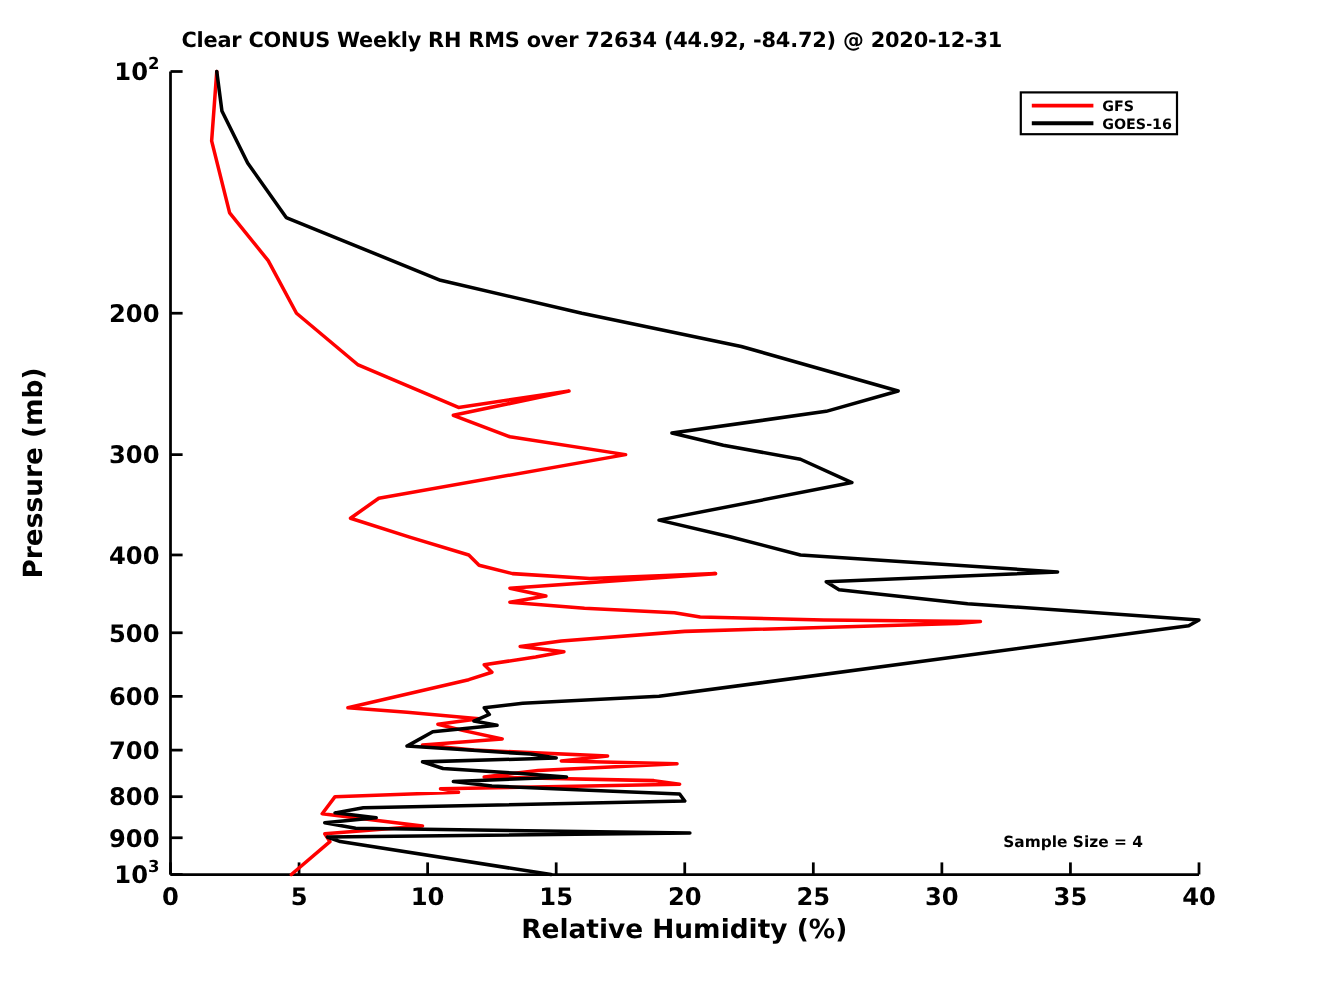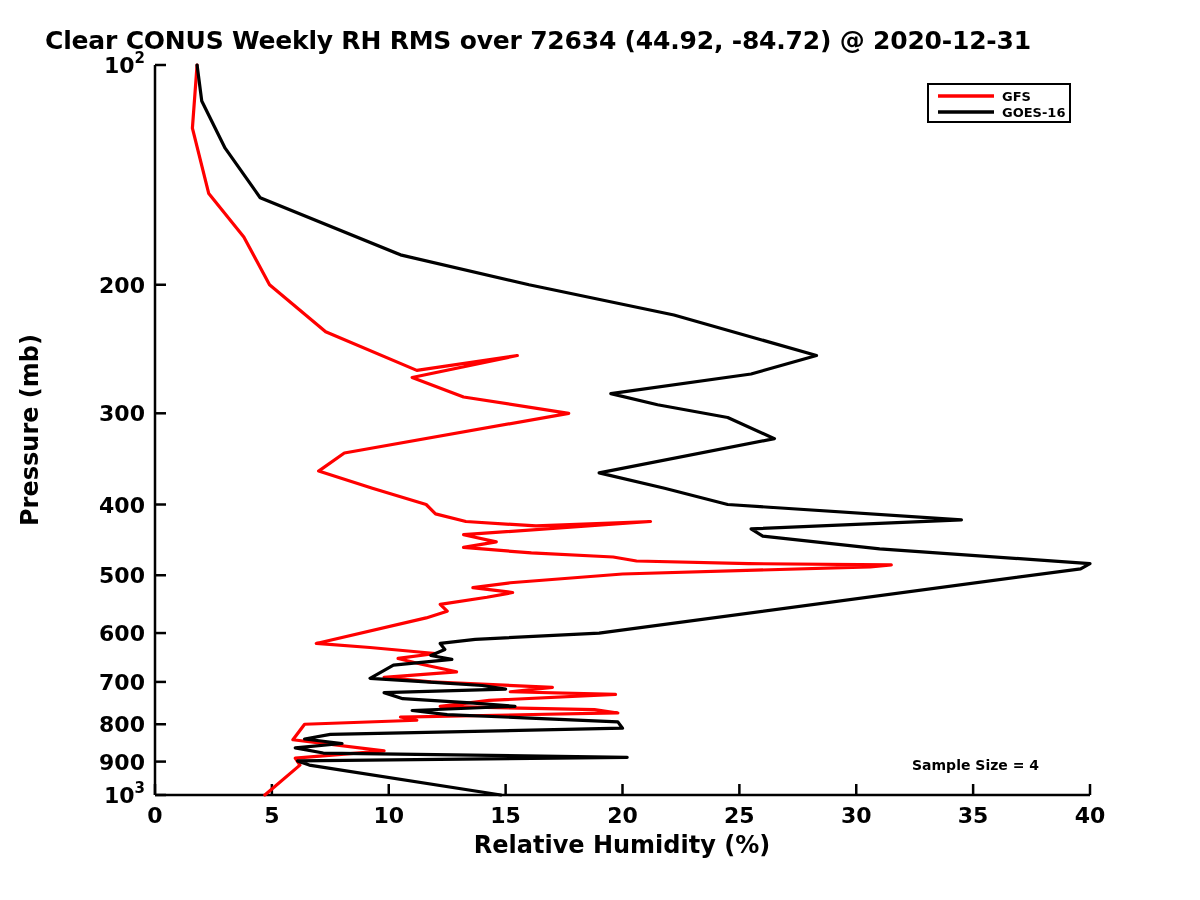--- a/index.html
+++ b/index.html
@@ -18,21 +18,21 @@
     width: 1200px;
     height: 900px;
     background: #ffffff;
   }
   #chart-title {
     position: absolute;
     left: 0;
     top: 26px;
     width: 1076px;
     text-align: center;
-    font-size: 25px;
+    font-size: 19px;
     font-weight: bold;
     color: #000000;
     font-family: "DejaVu Sans", sans-serif;
     letter-spacing: -0.2px;
     white-space: nowrap;
   }
   #plot-svg {
     position: absolute;
     left: 0;
     top: 0;

